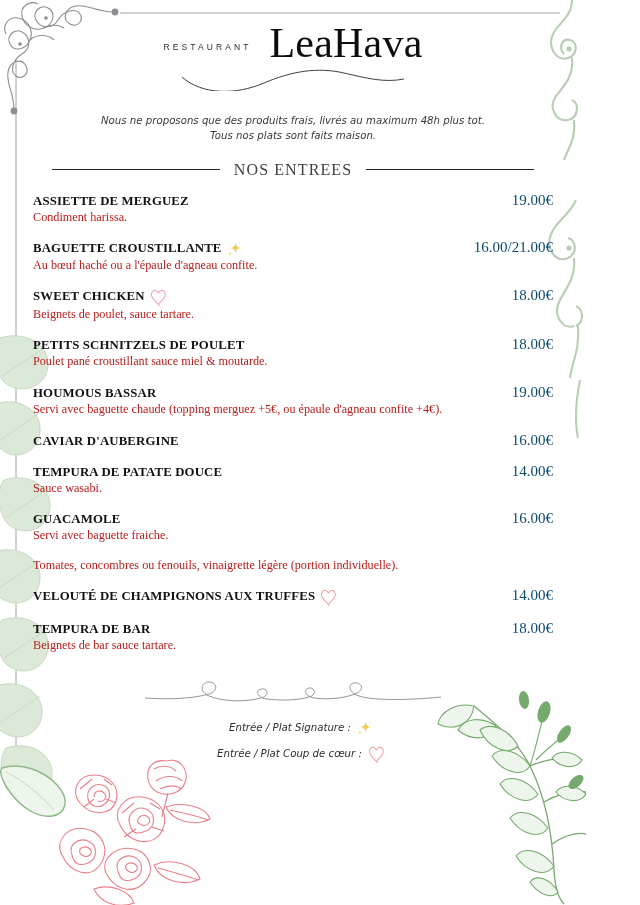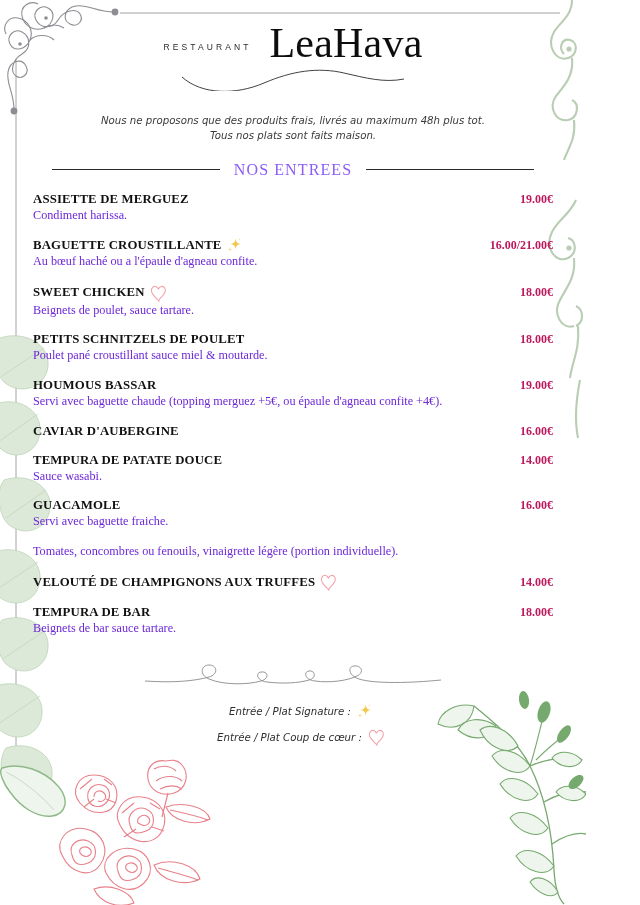--- a/index.html
+++ b/index.html
@@ -83,21 +83,21 @@
   }
   .section-head .rule {
     flex: 1 1 auto;
     height: 1px;
     background: #2a2a2a;
   }
   .section-head .section-title {
     font-family: "Liberation Serif", serif;
     font-size: 16px;
     letter-spacing: 1.1px;
-    color: #8b5cf6;
+    color: #404040;
     white-space: nowrap;
     font-weight: 400;
   }
 
   
   .menu {
     position: relative;
     margin: 13px 33px 0 33px;
     z-index: 3;
   }
@@ -114,29 +114,29 @@
     font-family: "Liberation Serif", serif;
     font-weight: bold;
     font-size: 12.8px;
     letter-spacing: 0.15px;
     color: #111111;
     white-space: nowrap;
   }
   .name-wrap { display: flex; align-items: center; gap: 5px; }
   .item-price {
     font-family: "Liberation Serif", serif;
-    font-weight: bold;
-    font-size: 12px;
-    color: #be185d;
+    font-weight: normal;
+    font-size: 15px;
+    color: #0c4a6e;
     white-space: nowrap;
   }
   .item-desc {
     font-family: "Liberation Serif", serif;
     font-size: 12.2px;
-    color: #6d28d9;
+    color: #b91c1c;
     margin-top: 1px;
     line-height: 1.28;
   }
 
   .mark { display: inline-block; line-height: 0; }
   .mark svg { display: block; }
 
   
   .footer-divider {
     width: 300px;

